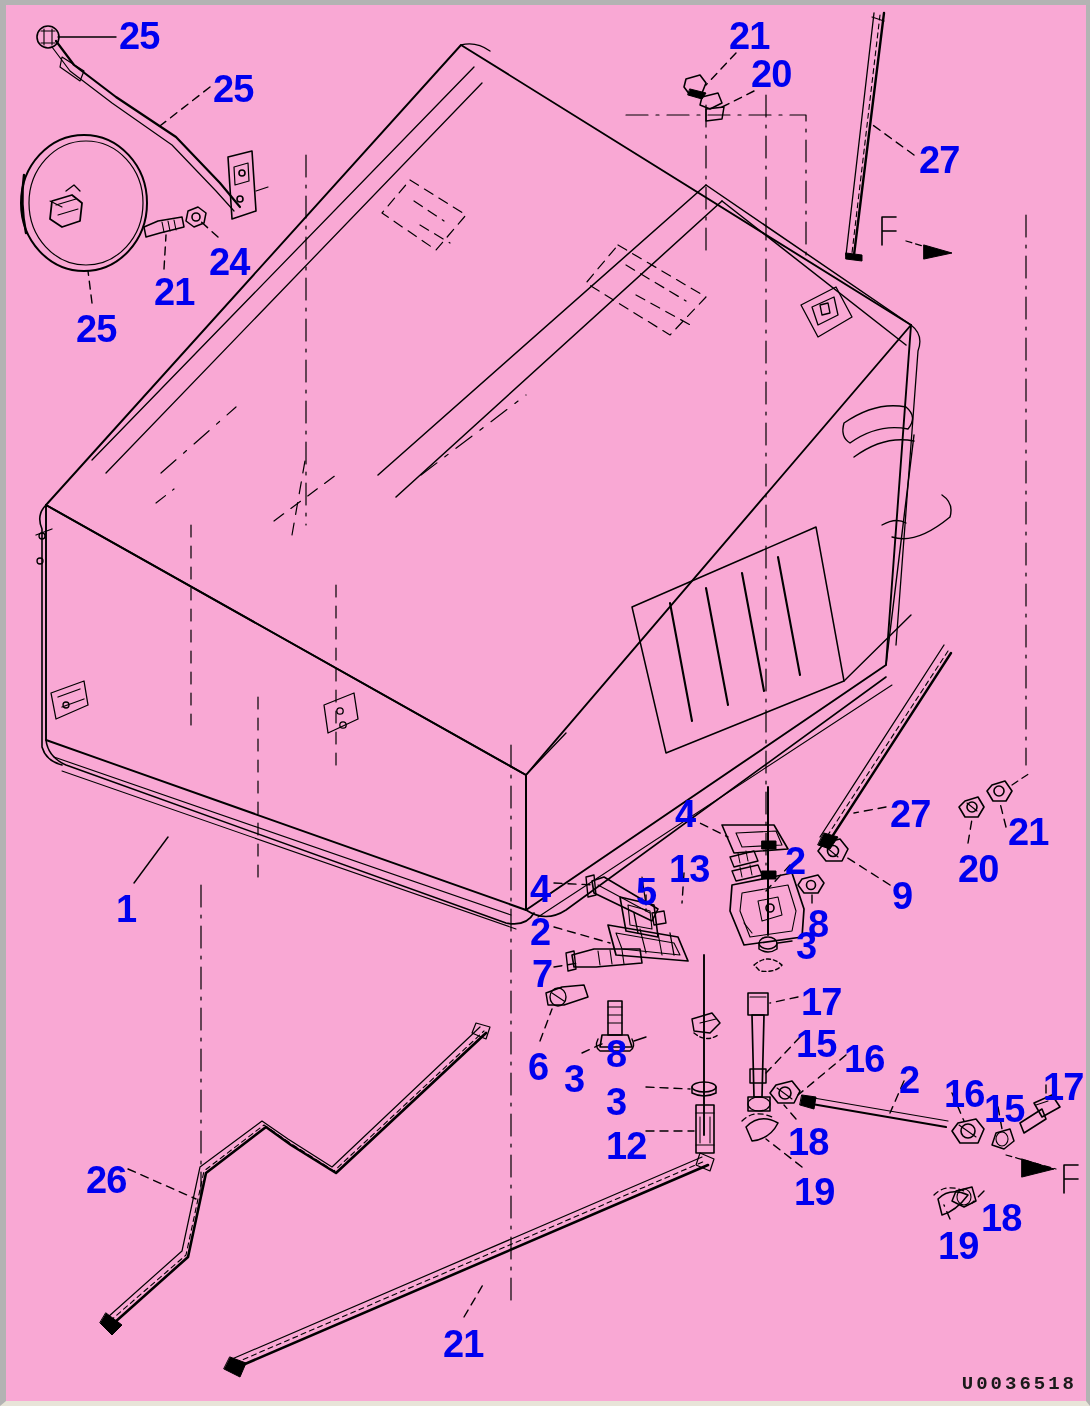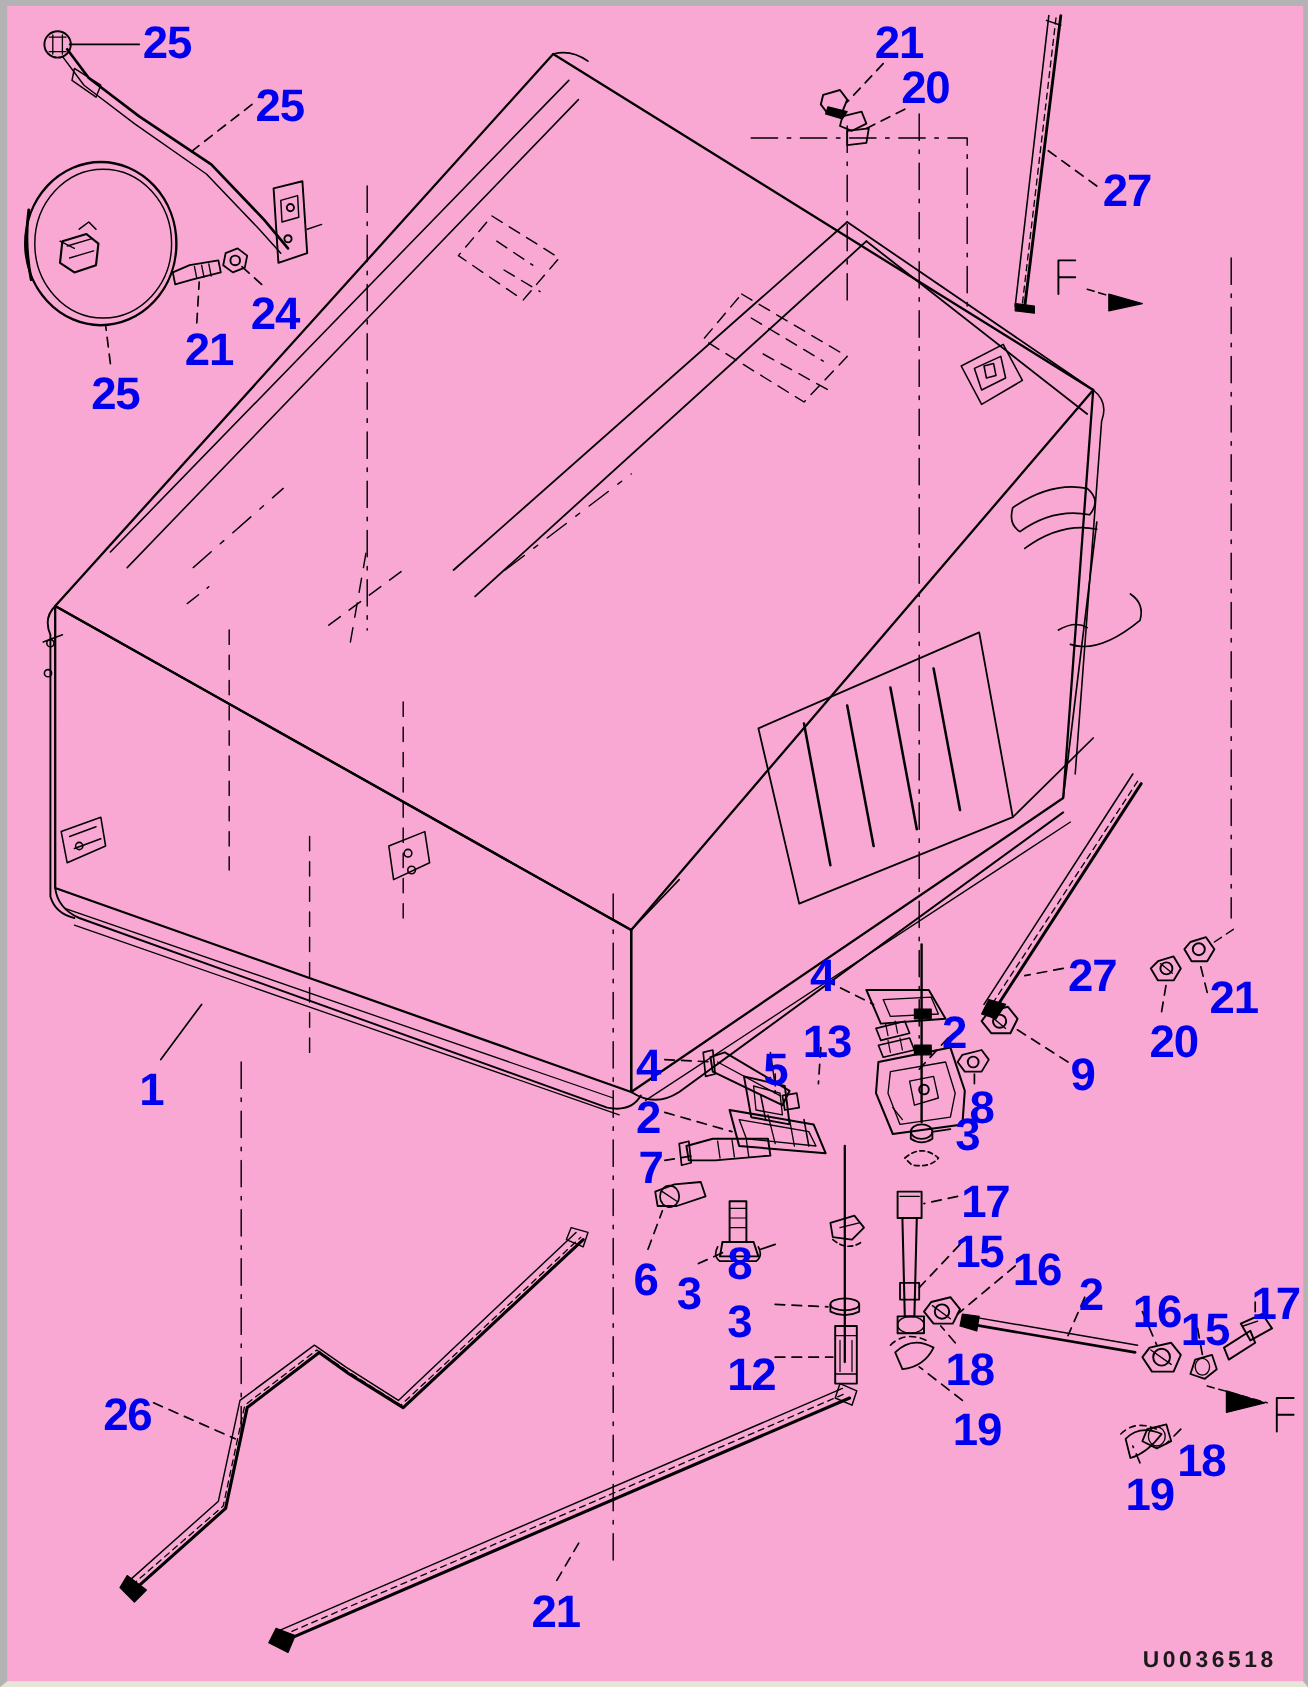--- a/index.html
+++ b/index.html
@@ -22,23 +22,23 @@
     font-weight:bold;
     font-family:"Liberation Sans", sans-serif;
     font-size:38px;
     line-height:38px;
     letter-spacing:-1px;
     white-space:nowrap;
     user-select:none;
   }
   .drawno{
     position:absolute;
-    right:22px;bottom:6px;
+    right:9px;bottom:6px;
     color:#1a1a1a;
-    font-family:Liberation Sans, sans-serif;
+    font-family:Liberation Mono, monospace;
     font-size:19px;
     font-weight:bold;
     letter-spacing:3px;
     white-space:nowrap;
   }
 </style>
 </head>
 <body>
 
 <div id="sheet">

